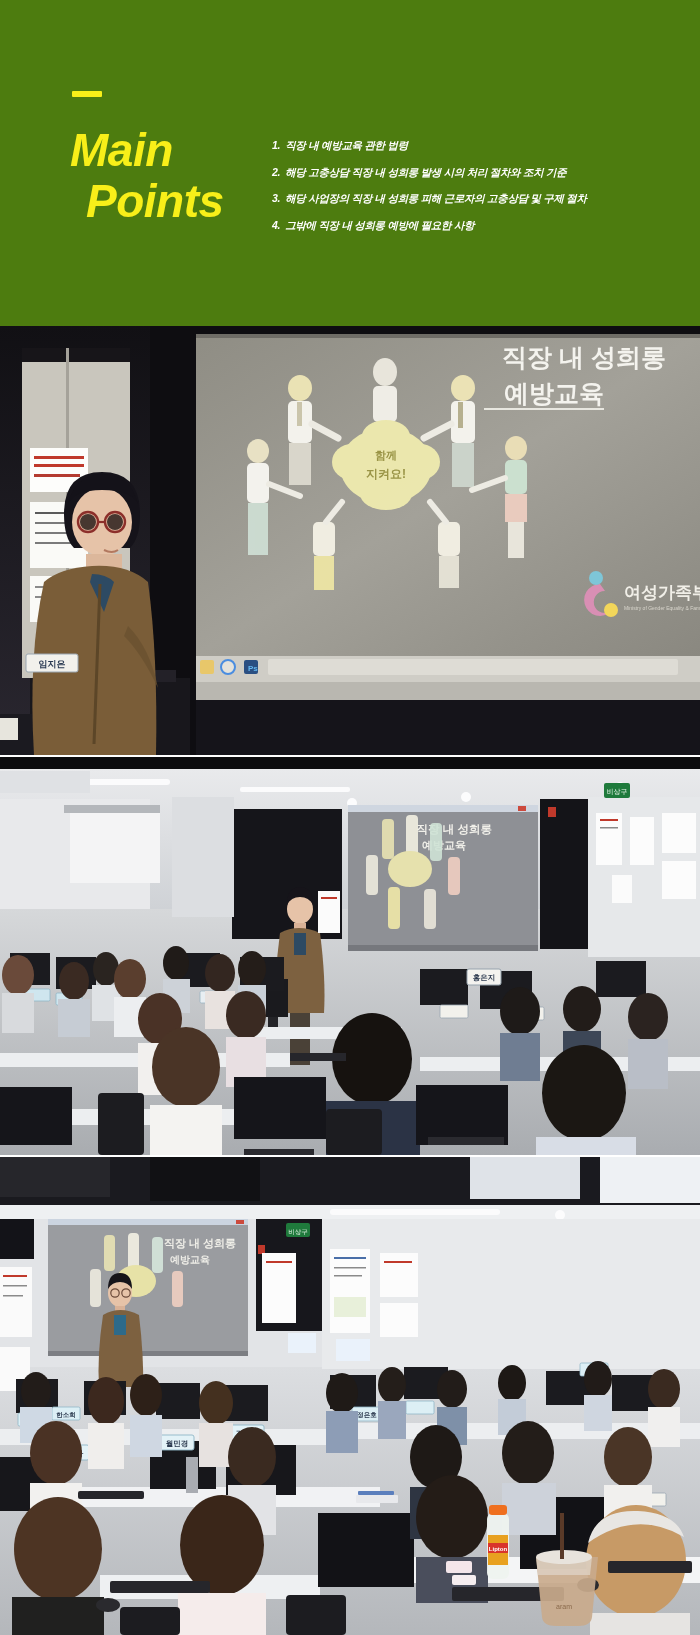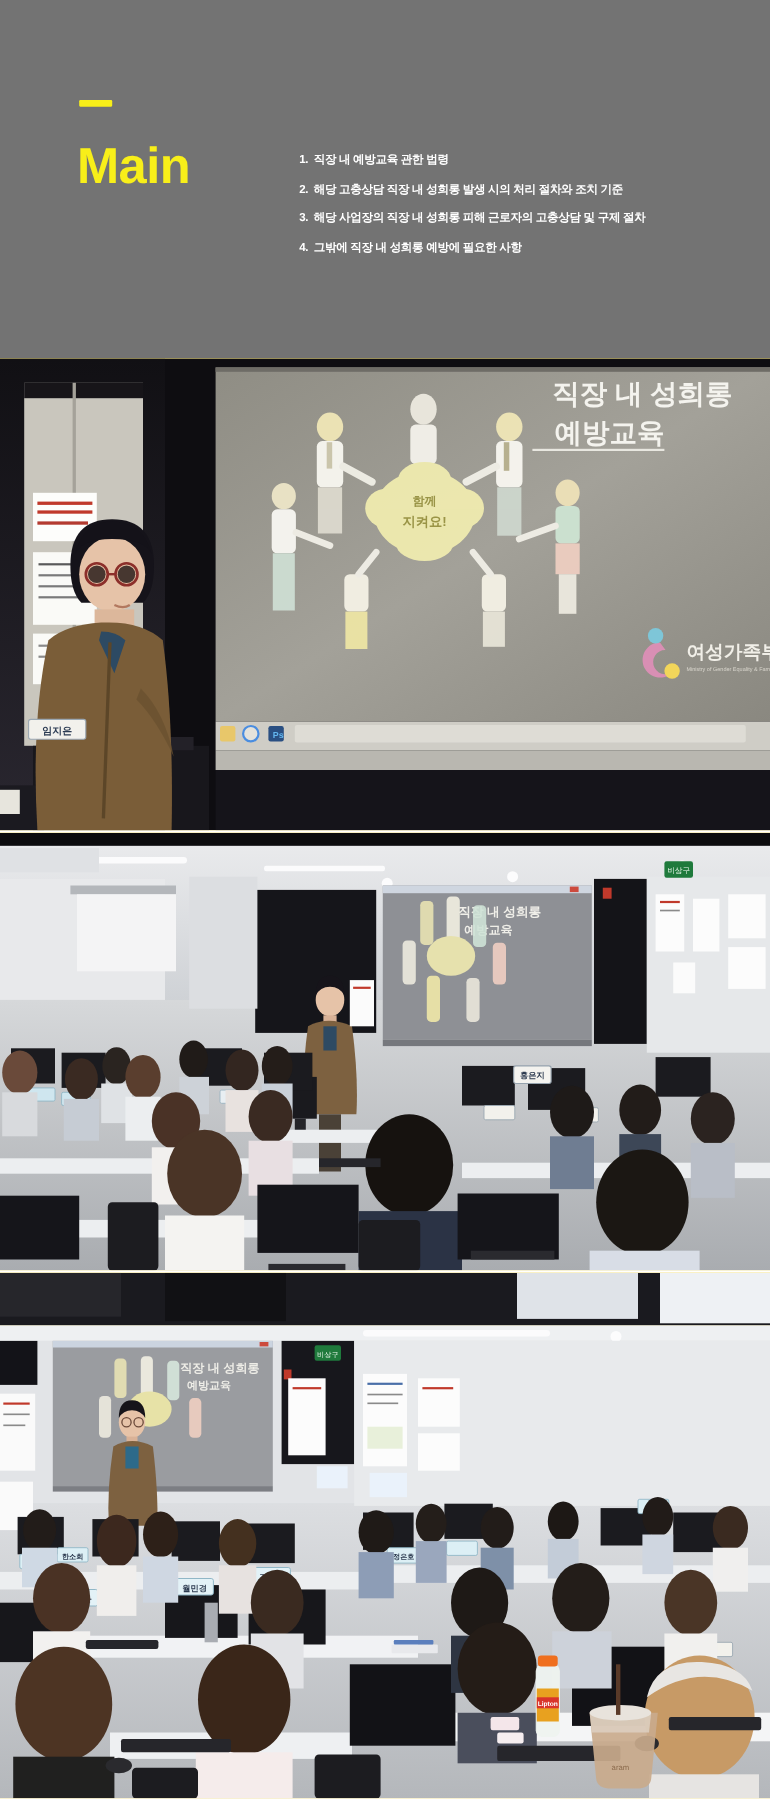--- a/index.html
+++ b/index.html
@@ -5,21 +5,21 @@
   * { margin:0; padding:0; box-sizing:border-box; }
   html,body { background:#ffffff; }
   body {
     width:700px; height:1635px; position:relative; overflow:hidden;
     font-family:"Liberation Sans","DejaVu Sans",sans-serif;
   }
 
   
   #hero {
     position:absolute; left:0; top:0; width:700px; height:410px;
-    background:#737373; overflow:hidden;
+    background:#4d7c0f; overflow:hidden;font-style:italic;
   }
   #hero-dash {
     position:absolute; left:72px; top:91px; width:30px; height:6px;
     background:#F8EF19; border-radius:1px;
   }
   #hero-title {
     position:absolute; left:70px; top:128px; width:210px;
     color:#F8EF19; line-height:0.98;
     font-weight:800; letter-spacing:-0.5px;
   }
@@ -52,20 +52,21 @@
   #gap2 { top:1155px; }
 </style>
 </head>
 <body>
 
 <section id="hero">
   <div id="hero-dash"></div>
 
   <h1 id="hero-title">
     <span class="t-line1">Main</span>
+    <span class="t-line2">Points</span>
   </h1>
 
   <ol id="hero-list">
     <li>
       <span class="num">1.</span>
       <span class="txt">직장 내 예방교육 관한 법령</span>
     </li>
     <li>
       <span class="num">2.</span>
       <span class="txt">해당 고충상담 직장 내 성희롱 발생 시의 처리 절차와 조치 기준</span>

